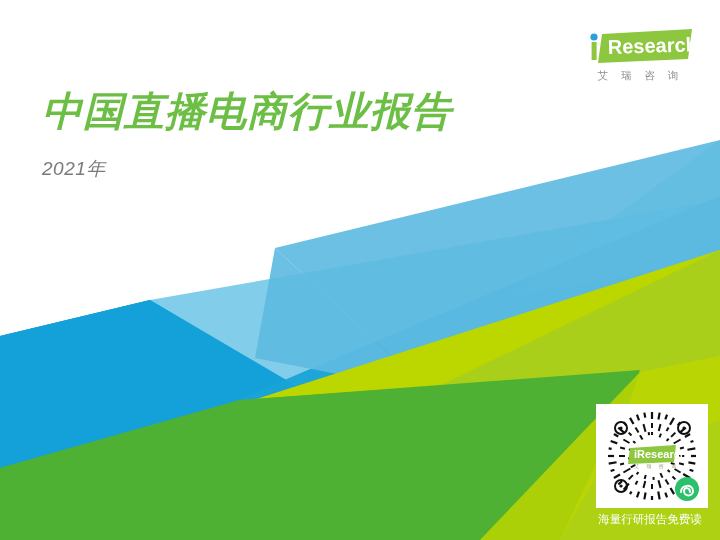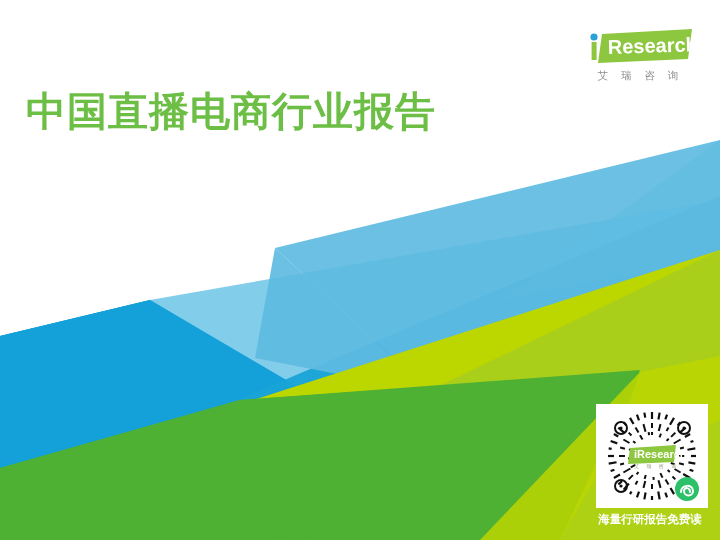--- a/index.html
+++ b/index.html
@@ -41,22 +41,23 @@
     font-size:10.5px;
     letter-spacing:5px;
     color:#8d8d8d;
     text-indent:5px;
     white-space:nowrap;
   }
 
   
   #title-block {
     position:absolute;
-    left:26px; top:88px;
+    left:42px; top:88px;
     z-index:6;
+    font-style:italic;
   }
   #main-title {
     font-size:40px;
     font-weight:bold;
     color:#6cbe45;
     letter-spacing:1px;
     line-height:1.15;
     white-space:nowrap;
   }
   #sub-title {
@@ -80,21 +81,20 @@
     overflow:hidden;
   }
   #qr-card svg { display:block; }
   #qr-caption {
     margin-top:4px;
     font-size:11.5px;
     color:#ffffff;
     text-align:center;
     white-space:nowrap;
     letter-spacing:0px;
-    font-weight:bold;
   }
 </style>
 </head>
 <body>
 
 <div id="slide">
 
   <svg id="bg-art" viewBox="0 0 720 540" width="720" height="540" xmlns="http://www.w3.org/2000/svg" preserveAspectRatio="none">
 
     <polygon points="0,336 0,500 300,390 150,300" fill="#0f9bd7"></polygon>
@@ -133,20 +133,21 @@
         <rect x="11.6" y="16" width="5" height="18" fill="#8dc63f"></rect>
 
         <text x="28" y="28" font-family="Liberation Sans, sans-serif" font-size="20" font-weight="bold" fill="#ffffff" transform="rotate(-1.8 28 28)">Research</text>
       </svg>
     </div>
     <div id="logo-cn">艾 瑞 咨 询</div>
   </div>
 
   <div id="title-block">
     <div id="main-title">中国直播电商行业报告</div>
+    <div id="sub-title">2021年</div>
   </div>
 
   <div id="qr-block">
     <div id="qr-card">
       <svg viewBox="0 0 112 104" width="112" height="104" xmlns="http://www.w3.org/2000/svg">
         <rect x="0" y="0" width="112" height="104" fill="#ffffff"></rect>
         <g fill="#101010">
 
           <g transform="translate(56,52)">
             <g>

